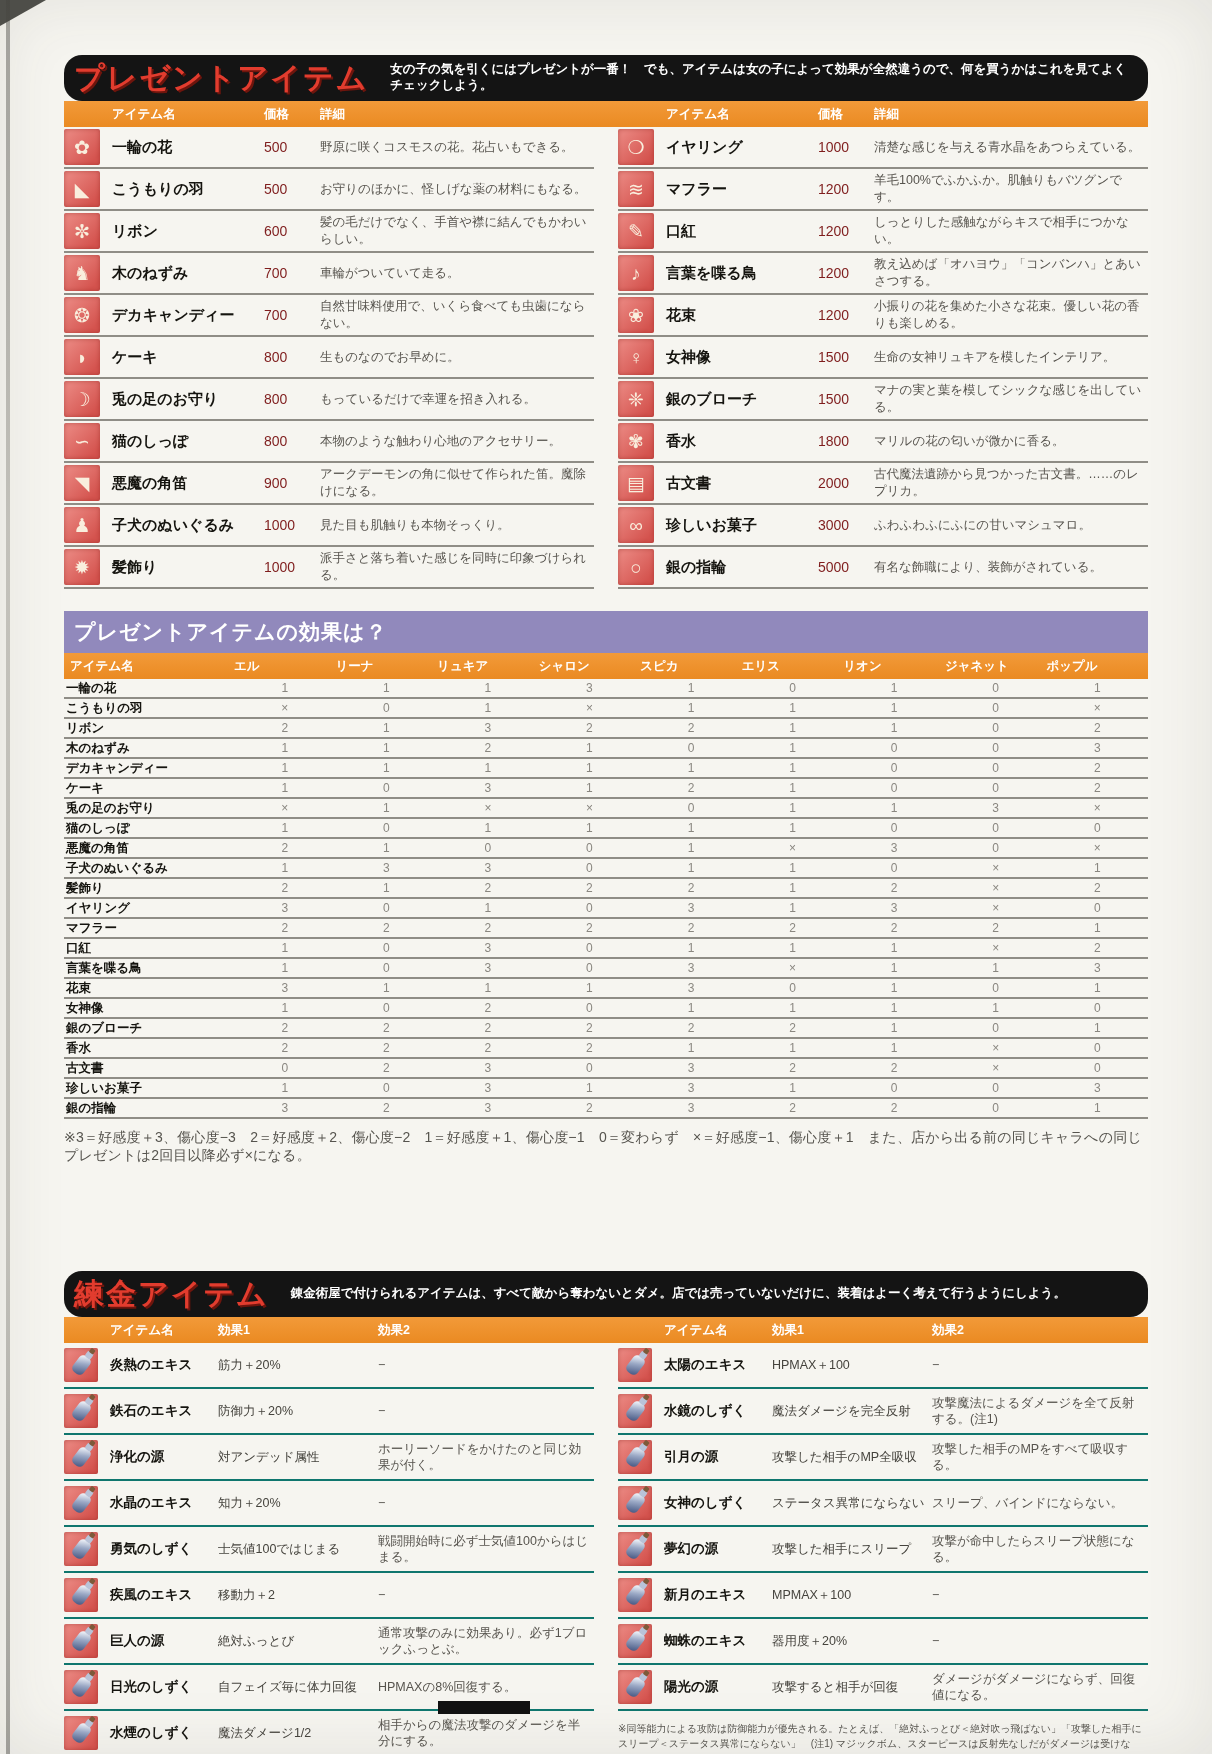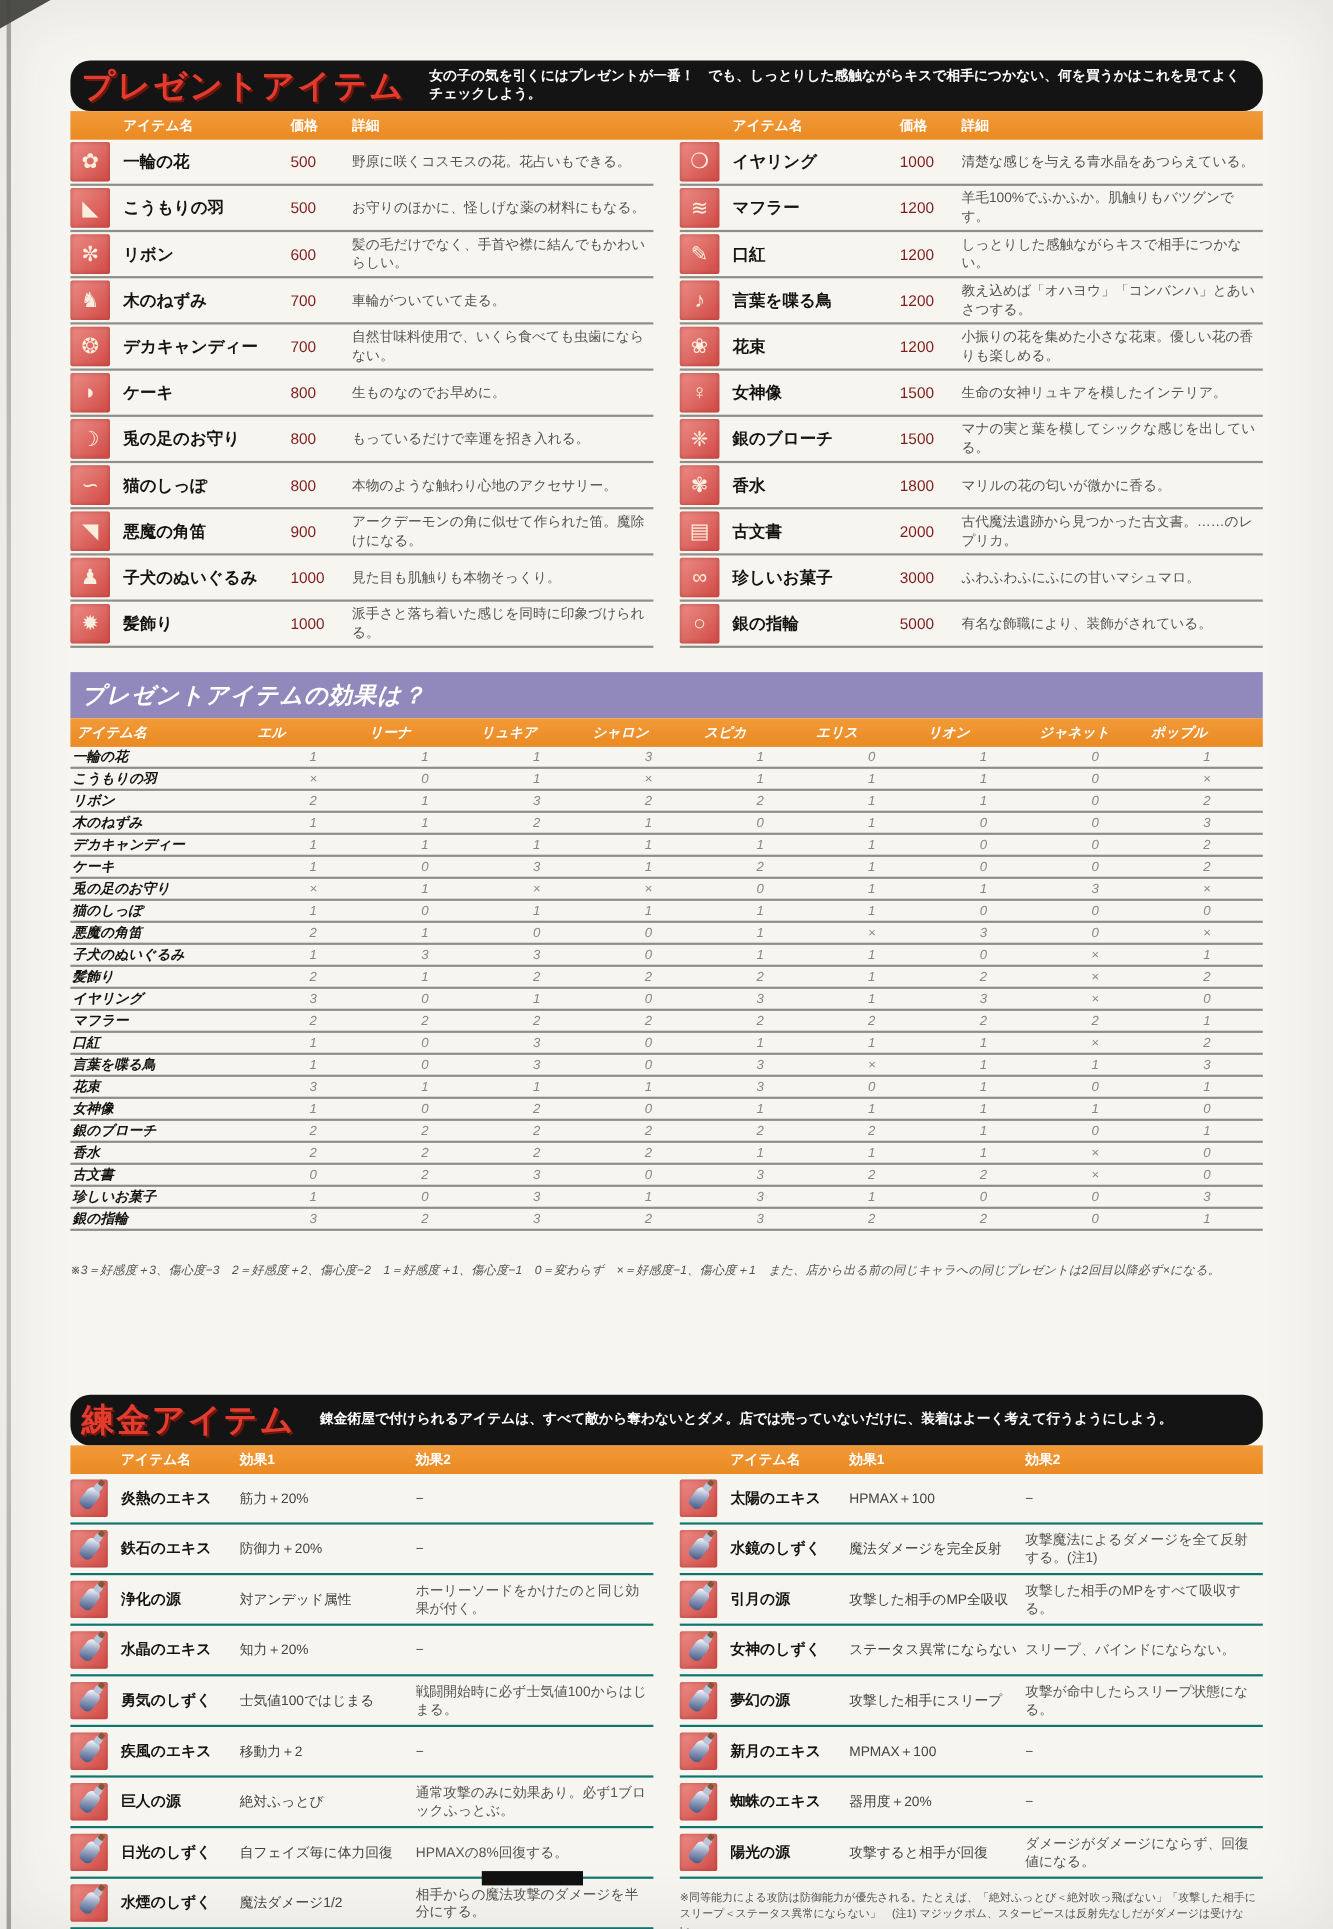--- a/index.html
+++ b/index.html
@@ -70,21 +70,21 @@
 
   
   .m-head { display:grid; grid-template-columns:170px repeat(9,1fr); align-items:center;
     height:26px; background:linear-gradient(#f29a39,#ea8a22); }
   .m-head span { color:#fff; font-size:12.5px; font-weight:700; }
   .m-head span:first-child { text-align:left; padding-left:6px; }
   .m-row { display:grid; grid-template-columns:170px repeat(9,1fr); align-items:center;
     height:18px; border-bottom:2px solid #8f8d86; }
   .m-name { font-size:12.5px; font-weight:800; color:#15140f; padding-left:2px; white-space:nowrap; }
   .m-val { font-size:12px; color:#8a8780; text-align:center; }
-  .footnote { font-size:11px; color:#56544e; margin-top:28px; letter-spacing:.2px; }
+  .footnote { font-size:14px; color:#56544e; margin-top:10px; letter-spacing:.2px; }
 
   
   .a-row {
     display:grid; grid-template-columns:46px 108px 160px 1fr;
     align-items:center; min-height:42px; border-bottom:2px solid #0f766e; padding:1px 0;
   }
   .a-icon {
     width:34px; height:34px; border-radius:2px;
     background:linear-gradient(135deg,#e8827c 15%,#d4534e 85%);
     display:flex; align-items:center; justify-content:center;
@@ -95,35 +95,35 @@
     border-radius:5px; transform:rotate(38deg); }
   .bottle::before { content:""; position:absolute; top:-6px; left:3px; width:7px; height:7px;
     background:#b9c3d8; border-radius:2px; }
   .bottle::after { content:""; position:absolute; top:-10px; left:4px; width:5px; height:5px;
     background:#7d5a3a; border-radius:1px; }
   .a-name { font-size:13.5px; font-weight:800; color:#15140f; white-space:nowrap; }
   .a-eff1 { font-size:12.5px; color:#45433d; padding-right:6px; }
   .a-eff2 { font-size:12.5px; color:#57544e; padding-right:4px; line-height:1.3; }
   .a-footnote { font-size:10px; color:#56544e; margin-top:10px; line-height:1.5; }
 
-  .sec2 { margin-top:22px;font-style:italic; }
+  .sec2 { margin-top:22px; }
   .sec3 { margin-top:106px; }
   .footer-mark { position:absolute; left:438px; bottom:40px; width:92px; height:13px; background:#111; }
 </style>
 </head>
 <body>
 
 <div class="page">
   <div class="scan-corner"></div>
   <div class="scan-edge"></div>
 
   <section>
     <header class="black-bar">
       <span class="red-title">プレゼントアイテム</span>
-      <span class="bar-sub">女の子の気を引くにはプレゼントが一番！　でも、しっとりした感触ながらキスで相手につかない、何を買うかはこれを見てよくチェックしよう。</span>
+      <span class="bar-sub">女の子の気を引くにはプレゼントが一番！　でも、アイテムは女の子によって効果が全然違うので、何を買うかはこれを見てよくチェックしよう。</span>
     </header>
     <div class="orange-bar split">
       <div class="head-cells present">
         <span></span>
         <span class="head-label">アイテム名</span>
         <span class="head-label">価格</span>
         <span class="head-label">詳細</span>
       </div>
       <div class="head-cells present">
         <span></span>

